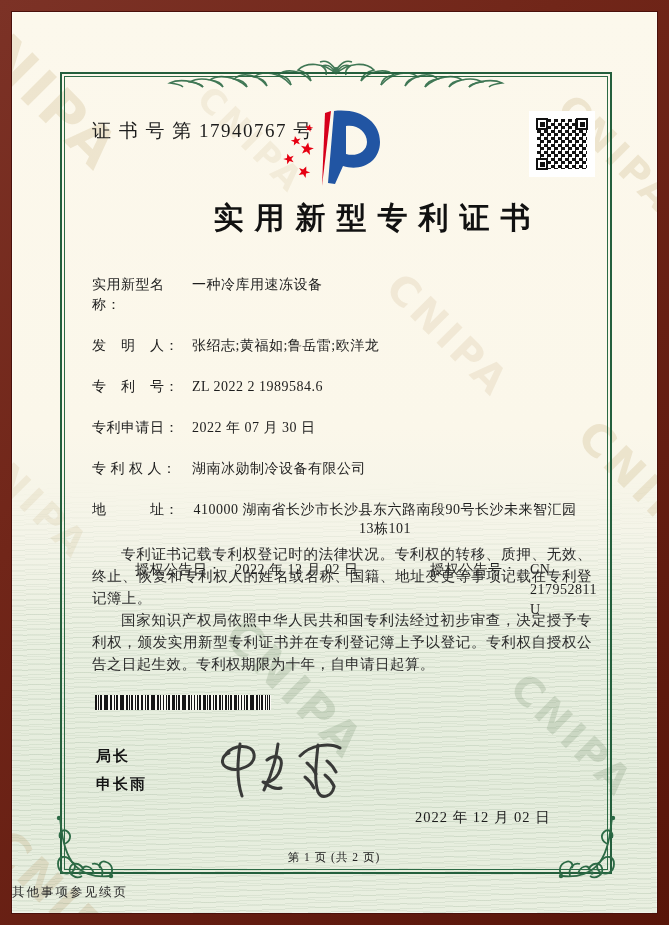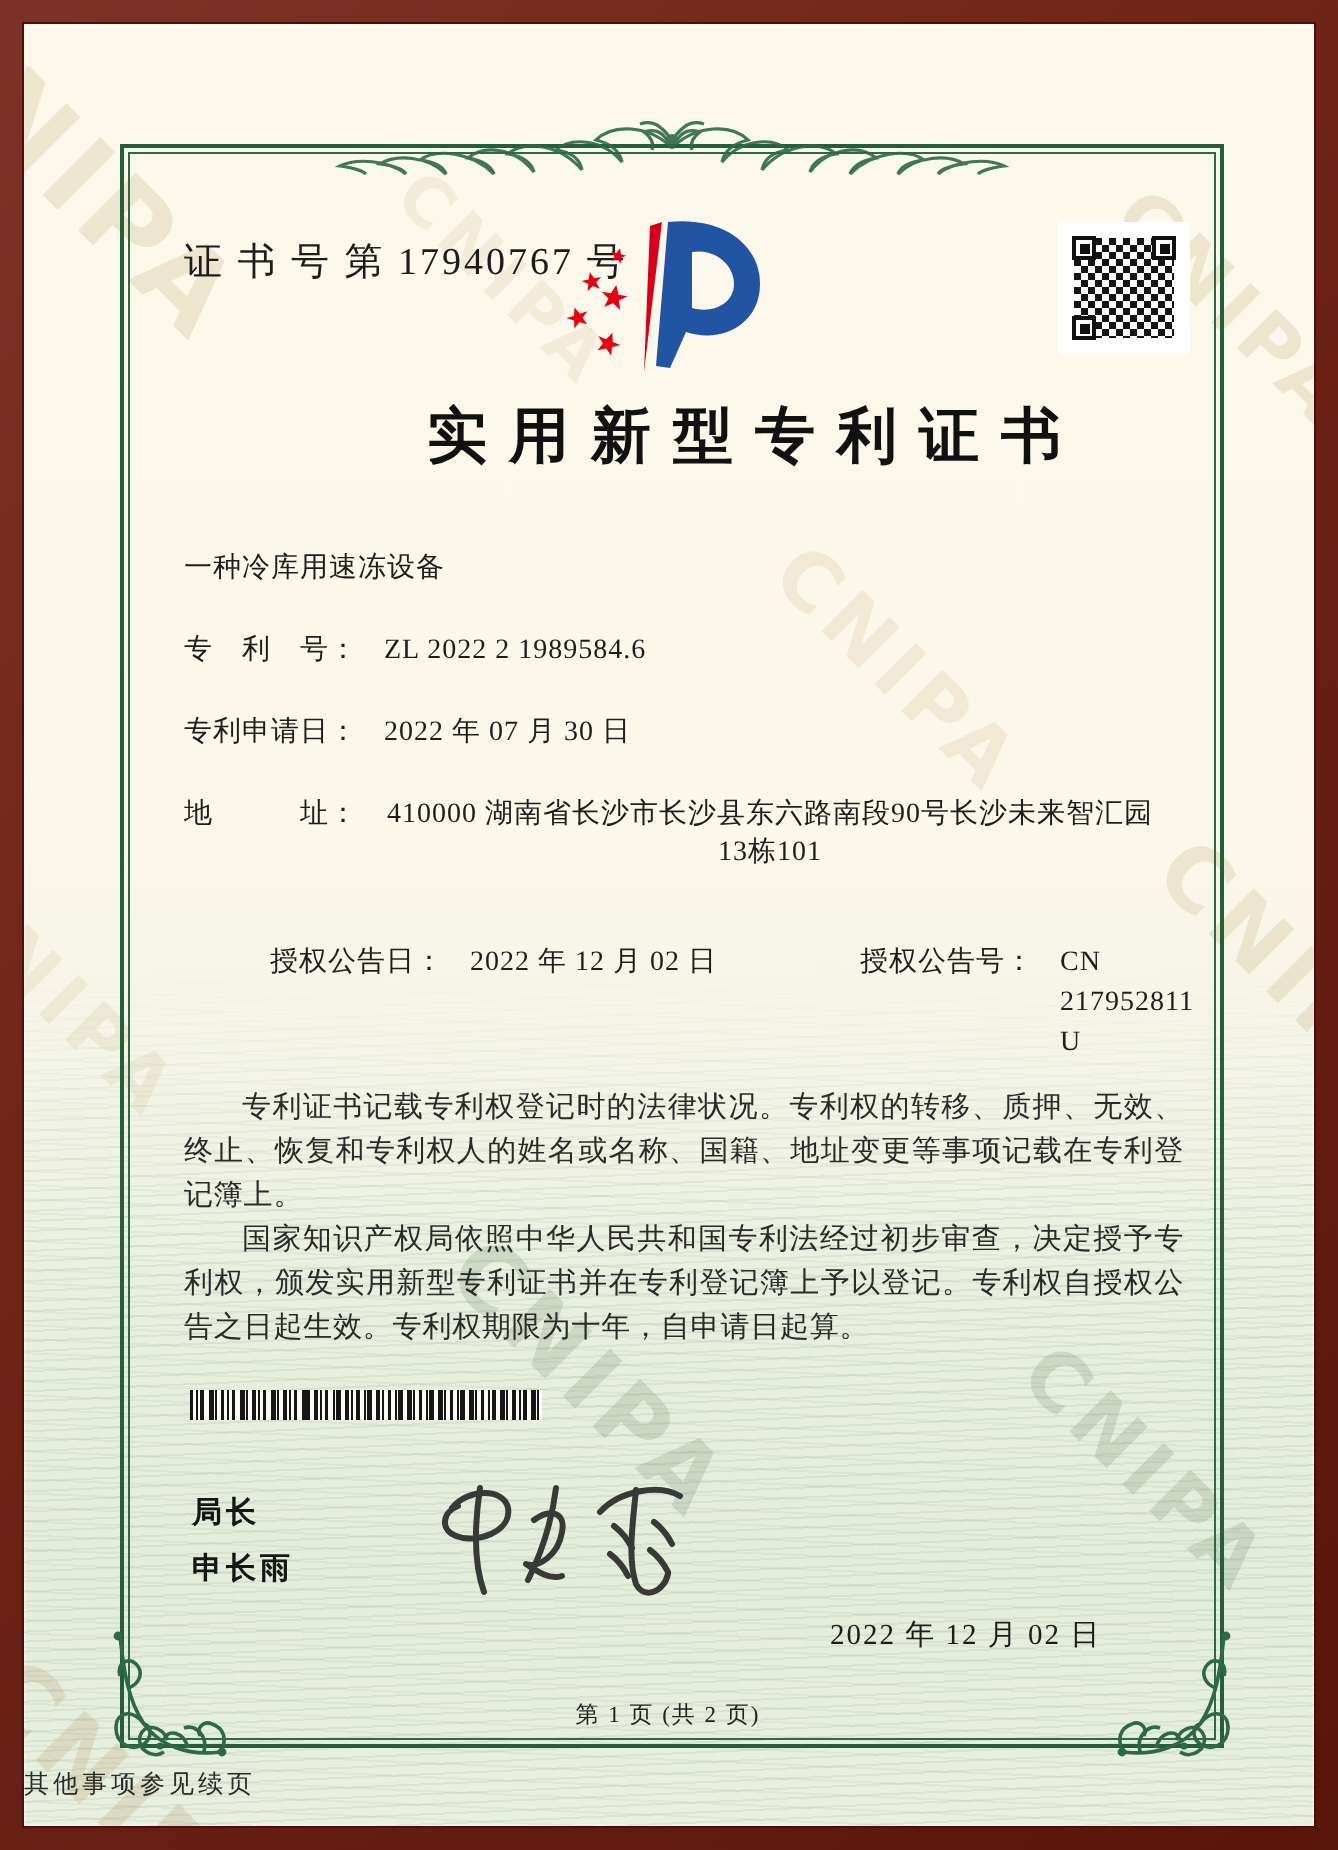--- a/index.html
+++ b/index.html
@@ -54,21 +54,21 @@
   .qr .f.tl{left:3px;top:3px;} .qr .f.tr{right:3px;top:3px;} .qr .f.bl{left:3px;bottom:3px;}
   .logo{position:absolute;left:0;right:0;top:94px;display:flex;justify-content:center;}
   .title{
     position:absolute;left:48px;width:624px;top:186px;text-align:center;
     font-size:30px;font-weight:700;color:#111;letter-spacing:11px;text-indent:11px;
   }
   .fields{position:absolute;left:80px;top:263px;width:486px;color:#1d1d1d;}
   .row{display:flex;font-size:14px;line-height:20px;margin-bottom:21px;letter-spacing:.5px;}
   .row .lbl{flex:0 0 100px;width:100px;}
   .row .val{flex:1;}
-  .row.address{margin-bottom:36px;}
+  .row.address{margin-bottom:22px;}
   .row.address .val{max-width:398px;line-height:19px;text-align:center;}
   .pair{display:flex;margin-left:43px;}
   .pair .lbl{flex:0 0 100px;}
   .pair.first .val{width:152px;flex:0 0 152px;}
   .paras{position:absolute;left:80px;top:531px;width:500px;font-size:14.5px;line-height:22px;color:#2a2a2a;letter-spacing:.4px;text-align:justify;}
   .paras p{margin:0;text-indent:2em;}
   .barcode{
     position:absolute;left:83px;top:683px;width:176px;height:15px;background-color:#fbfaf4;
     background-image:
       repeating-linear-gradient(90deg,#161616 0 1.6px,transparent 1.6px 5.2px),
@@ -171,29 +171,38 @@
         <path d="M42,7 L48,5 L39,80 Z" fill="#d6001c"></path>
         <path fill-rule="evenodd" fill="#2155a3" d="M51,5 C78,2 97,16 97,36 C97,56 78,66 60,60 L52,78 L45,77 Z
              M63,20 C74,18 84,26 84,36 C84,46 73,51 63,48 Z"></path>
       </svg>
     </div>
 
     <div class="title">实用新型专利证书</div>
 
     <div class="fields">
       <div class="row">
+        <span class="lbl">实用新型名称：</span>
         <span class="val">一种冷库用速冻设备</span>
+      </div>
+      <div class="row">
+        <span class="lbl">发　明　人：</span>
+        <span class="val">张绍志;黄福如;鲁岳雷;欧洋龙</span>
       </div>
       <div class="row">
         <span class="lbl">专　利　号：</span>
         <span class="val">ZL 2022 2 1989584.6</span>
       </div>
       <div class="row">
         <span class="lbl">专利申请日：</span>
         <span class="val">2022 年 07 月 30 日</span>
+      </div>
+      <div class="row">
+        <span class="lbl">专 利 权 人：</span>
+        <span class="val">湖南冰勋制冷设备有限公司</span>
       </div>
       <div class="row address">
         <span class="lbl">地　　　址：</span>
         <span class="val">410000 湖南省长沙市长沙县东六路南段90号长沙未来智汇园13栋101</span>
       </div>
       <div class="row" style="margin-bottom:0;">
         <span class="pair first">
           <span class="lbl">授权公告日：</span>
           <span class="val">2022 年 12 月 02 日</span>
         </span>

